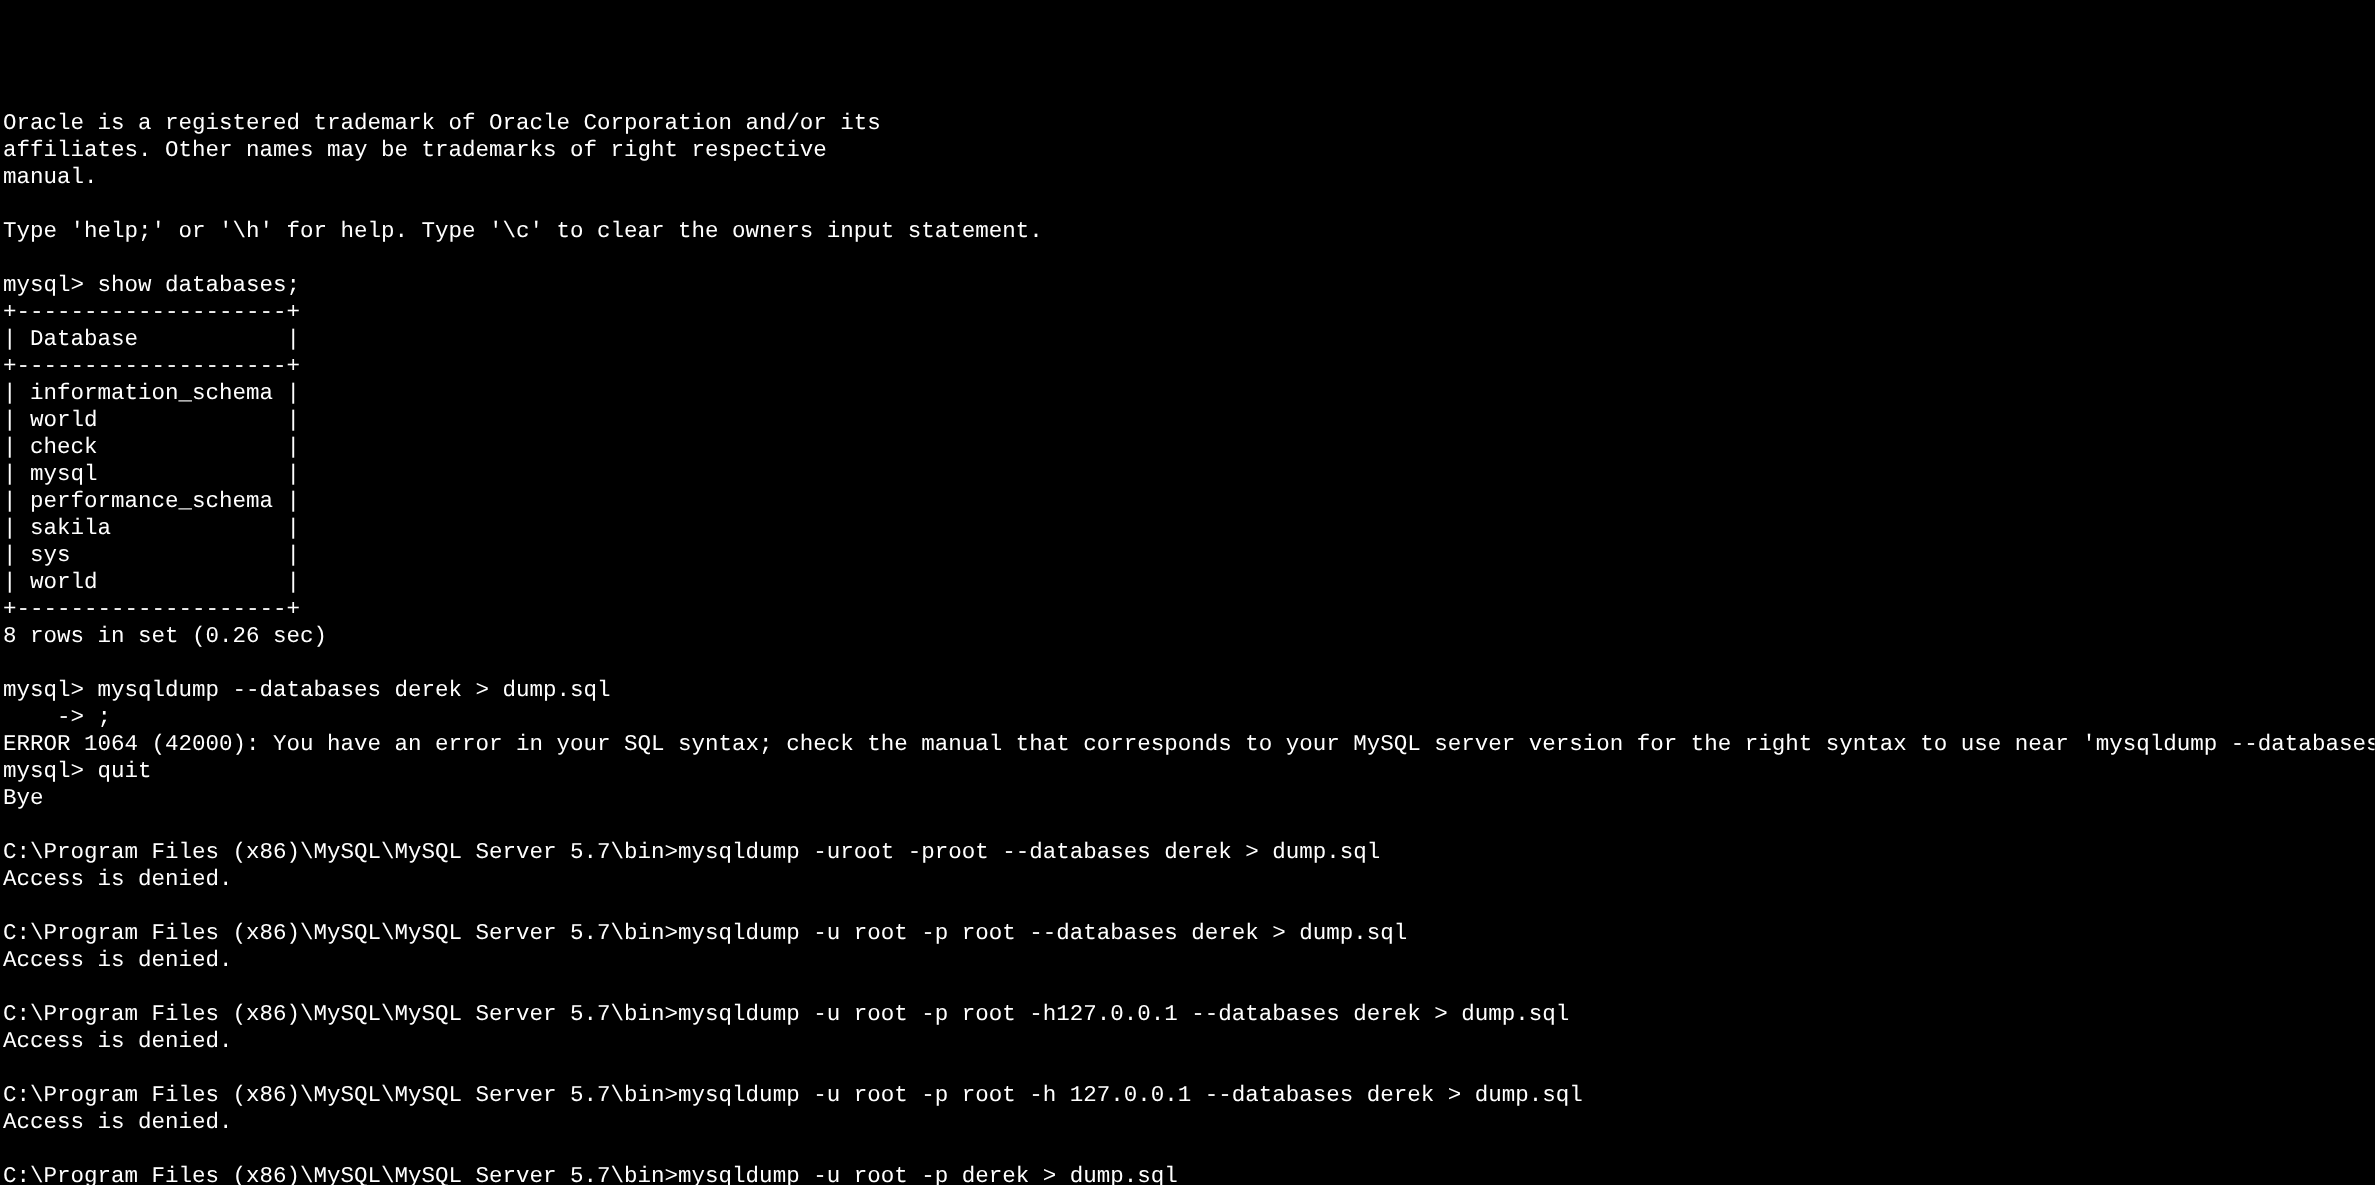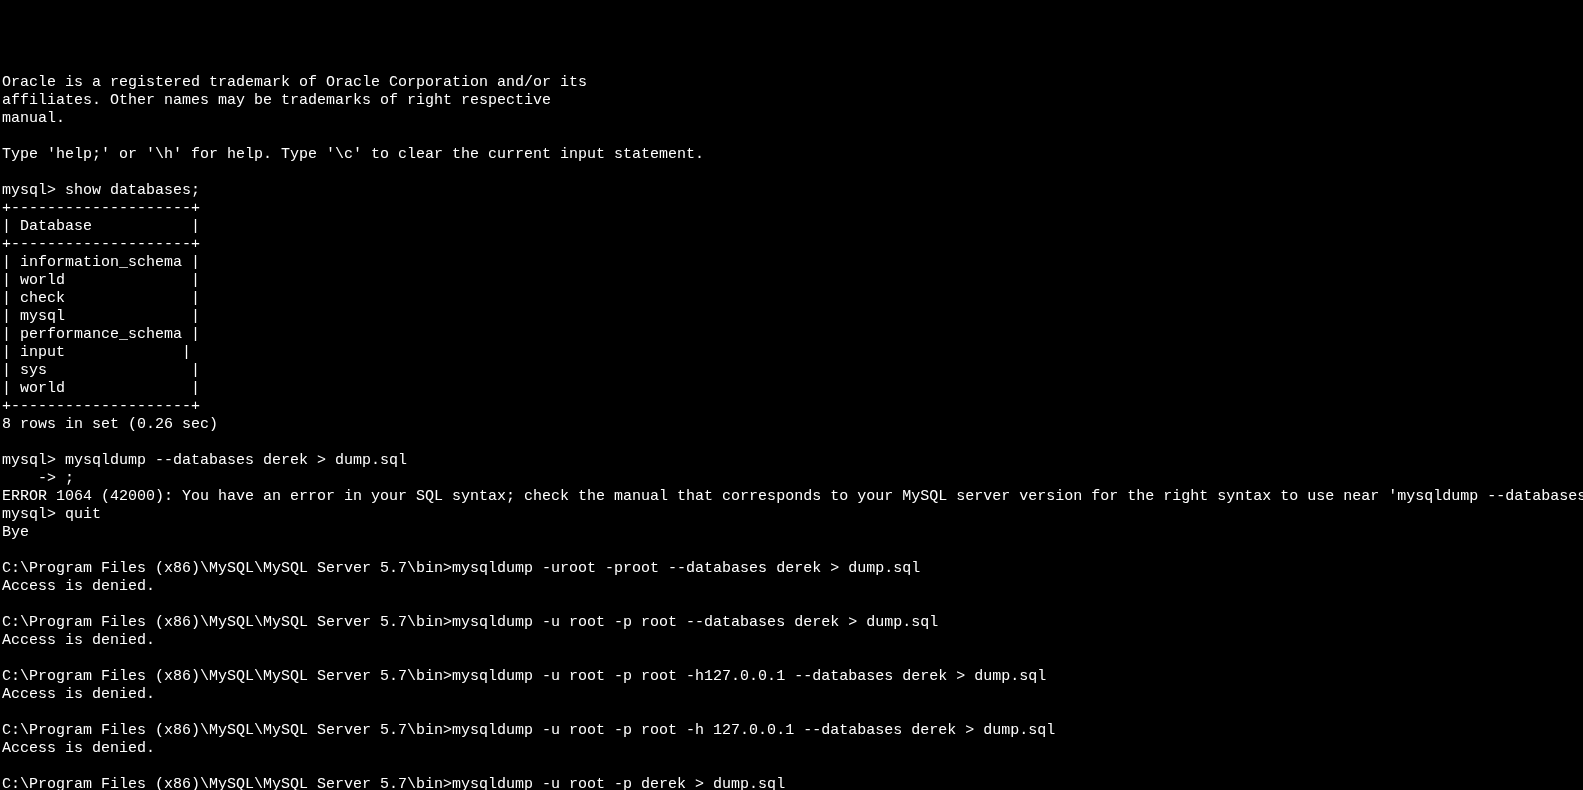--- a/index.html
+++ b/index.html
@@ -19,32 +19,32 @@
   </style>
 </head>
 <body>
 
 
 
 <div class="ln"><span>Oracle is a registered trademark of Oracle Corporation and/or its</span>
 <span>affiliates. Other names may be trademarks of right respective</span>
 <span>manual.</span>
 <span></span>
-<span>Type 'help;' or '\h' for help. Type '\c' to clear the current input statement.</span>
+<span>Type 'help;' or '\h' for help. Type '\c' to clear the owners input statement.</span>
 <span></span>
 <span>mysql&gt; show databases;</span>
 <span>+--------------------+</span>
 <span>| Database           |</span>
 <span>+--------------------+</span>
 <span>| information_schema |</span>
 <span>| world              |</span>
 <span>| check              |</span>
 <span>| mysql              |</span>
 <span>| performance_schema |</span>
-<span>| input             |</span>
+<span>| sakila             |</span>
 <span>| sys                |</span>
 <span>| world              |</span>
 <span>+--------------------+</span>
 <span>8 rows in set (0.26 sec)</span>
 <span></span>
 <span>mysql&gt; mysqldump --databases derek &gt; dump.sql</span>
 <span>    -&gt; ;</span>
 <span>ERROR 1064 (42000): You have an error in your SQL syntax; check the manual that corresponds to your MySQL server version for the right syntax to use near 'mysqldump --databases derek &gt; dump.sql' at</span>
 <span>mysql&gt; quit</span>
 <span>Bye</span>

